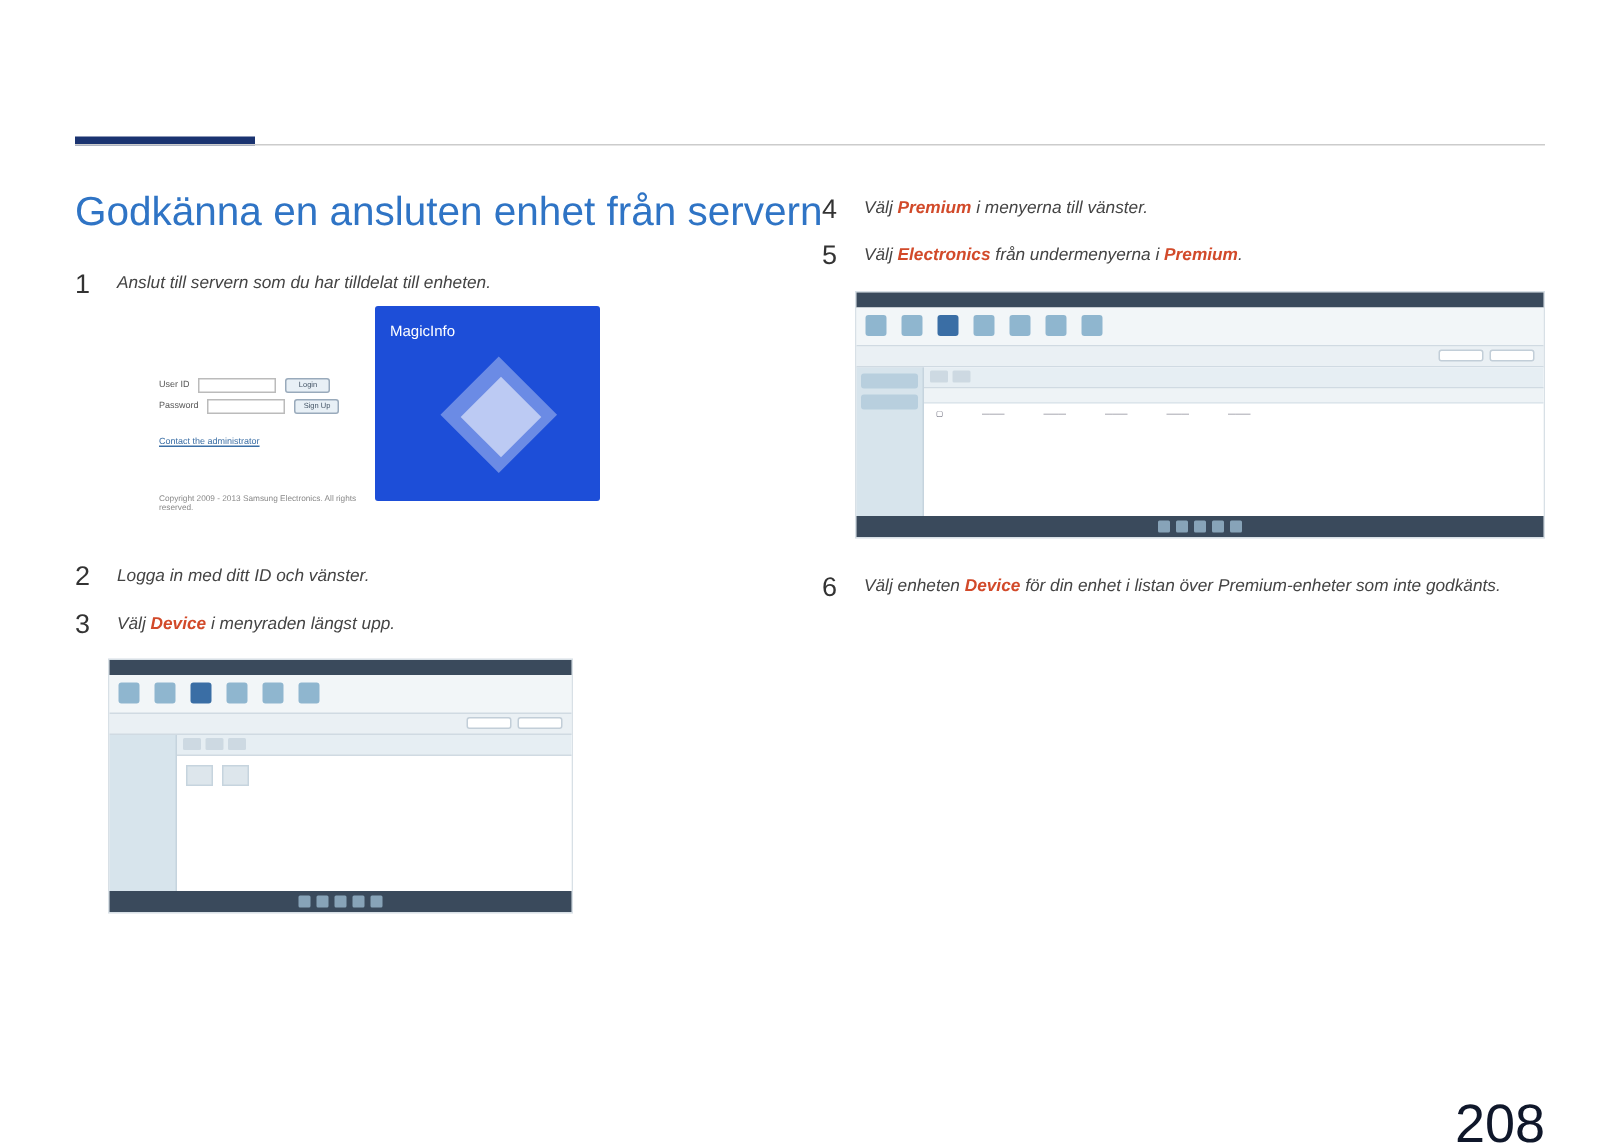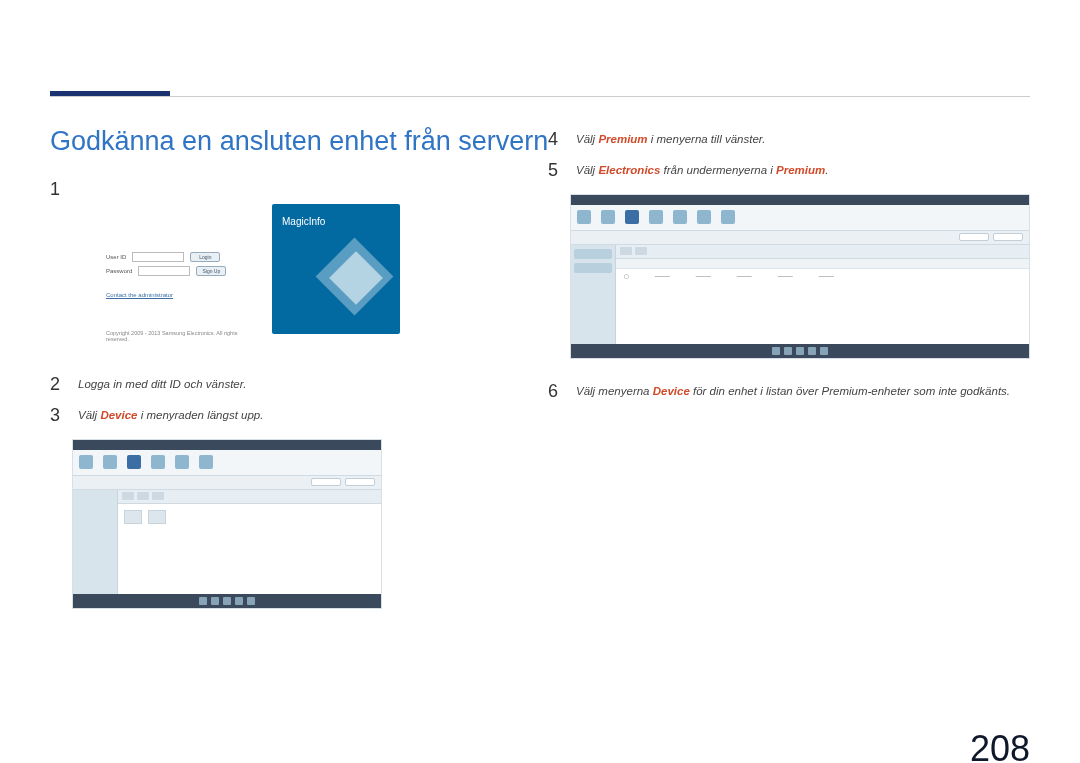--- a/index.html
+++ b/index.html
@@ -16,21 +16,21 @@
   .step-num { font-size: 18px; font-weight: 400; color: #333; width: 14px; flex-shrink: 0; line-height: 1; margin-top: -1px; }
   .step-text { font-size: 11.5px; line-height: 1.5; color: #444; font-style: italic; }
   .hl { color: #d24a2a; font-weight: 600; }
 
   
   .shot { border: 1px solid #d8e0e6; background: #f5f8fa; margin: 8px 0 24px 22px; position: relative; }
 
   
   .shot-login { width: 310px; height: 140px; background: #fff; border: none; }
   .shot-login .login-left { position: absolute; left: 0; top: 0; width: 175px; height: 140px; }
-  .shot-login .login-right { position: absolute; right: -18px; top: -8px; width: 128px; height: 130px; background: #0369a1; border-radius: 2px; overflow: hidden; }
+  .shot-login .login-right { position: absolute; right: -18px; top: -8px; width: 150px; height: 130px; background: #1d4ed8; border-radius: 2px; overflow: hidden; }
   .shot-login .logo { position: absolute; top: 12px; left: 10px; color: #fff; font-size: 10px; font-weight: 300; }
   .shot-login .diamond { position: absolute; top: 45px; left: 55px; width: 55px; height: 55px; transform: rotate(45deg); background: rgba(255,255,255,0.35); }
   .shot-login .diamond2 { position: absolute; top: 55px; left: 65px; width: 38px; height: 38px; transform: rotate(45deg); background: rgba(255,255,255,0.55); }
   .shot-login .form-row { position: absolute; left: 34px; font-size: 6px; color: #555; display: flex; align-items: center; gap: 6px; }
   .shot-login .r1 { top: 40px; }
   .shot-login .r2 { top: 54px; }
   .shot-login .mini-input { width: 52px; height: 10px; border: 1px solid #bbb; background: #fff; }
   .shot-login .mini-btn { width: 30px; height: 10px; border: 1px solid #9ab; background: #e8f0f6; font-size: 5px; display: flex; align-items: center; justify-content: center; color: #456; border-radius: 2px; }
   .shot-login .contact { position: absolute; top: 80px; left: 34px; font-size: 6px; color: #3a6ea5; text-decoration: underline; }
   .shot-login .copy { position: absolute; bottom: 10px; left: 34px; font-size: 5.5px; color: #888; }
@@ -69,20 +69,23 @@
   <div class="accent-bar"></div>
   <div class="divider"></div>
   <h1 class="heading">Godkänna en ansluten enhet från servern</h1>
 
   <div class="content">
 
     <div class="col col-left">
 
       <div class="step">
         <div class="step-num">1</div>
+        <div class="step-text">
+          <span>Anslut till servern som du har tilldelat till enheten.</span>
+        </div>
       </div>
 
       <div class="shot shot-login">
         <div class="login-left">
           <div class="form-row r1">
             <span>User ID</span>
             <span class="mini-input"></span>
             <span class="mini-btn">Login</span>
           </div>
           <div class="form-row r2">
@@ -210,21 +213,21 @@
             <div class="dot"></div>
             <div class="dot"></div>
             <div class="dot"></div>
             <div class="dot"></div>
           </div>
       </div>
 
       <div class="step">
         <div class="step-num">6</div>
         <div class="step-text">
-          <span>Välj menyerna </span><span class="hl">Device</span><span> för din enhet i listan över Premium-enheter som inte godkänts.</span>
+          <span>Välj enheten </span><span class="hl">Device</span><span> för din enhet i listan över Premium-enheter som inte godkänts.</span>
         </div>
       </div>
 
     </div>
   </div>
 
   <div class="page-num">208</div>
 </div>
 
 </body></html>

